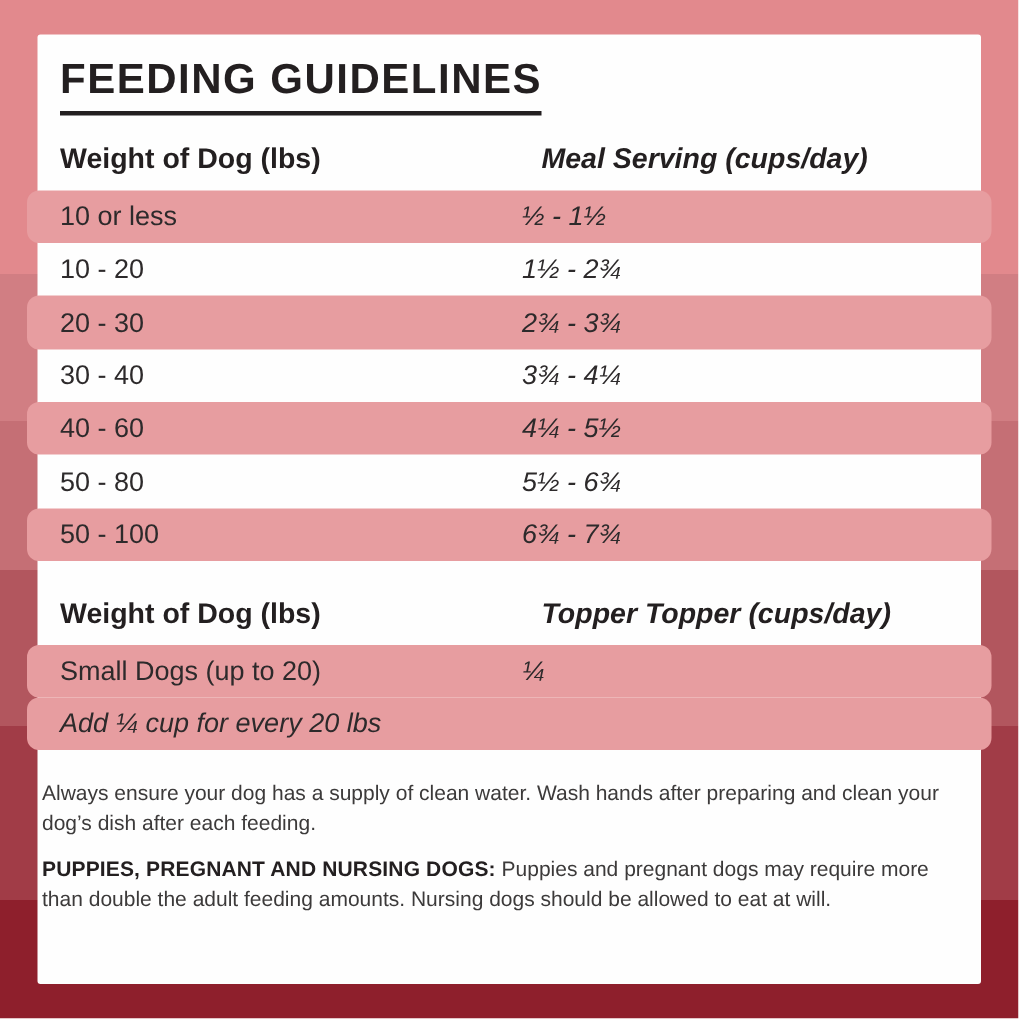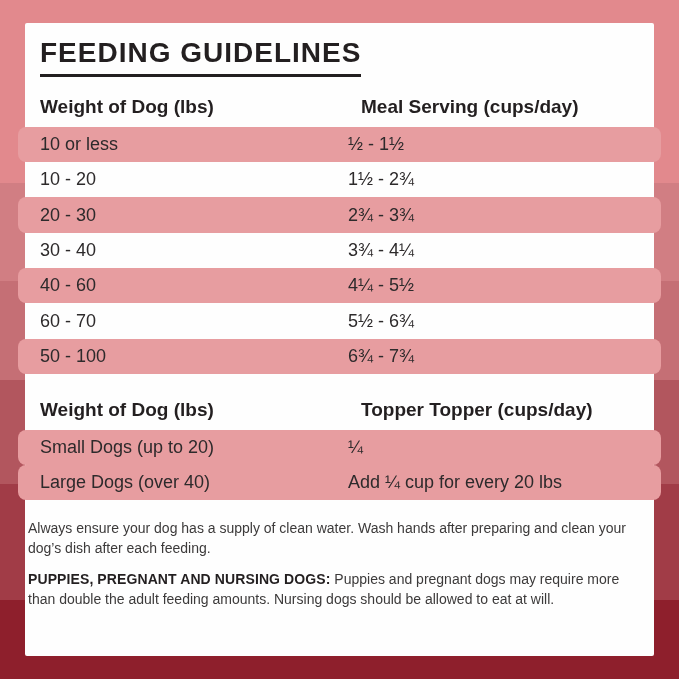--- a/index.html
+++ b/index.html
@@ -42,21 +42,21 @@
     display: flex;
     margin: 20px 15px 0 15px;
     font-size: 19px;
     font-weight: 700;
     color: var(--text-title, #272324);
     line-height: 1.1;
     gap: 13px;
   }
   .thead.second { margin-top: 26px; }
   .col1 { flex: 0 0 308px; }
-  .col2 { flex: 1 1 auto; }
+  .col2 { flex: 1 1 auto; font-style: italic; }
   .rows { margin-top: 9px; }
   .row {
     display: flex;
     align-items: center;
     height: 35.3px;
     margin: 0 -7px;          
     padding: 0 22px;
     box-sizing: border-box;
     font-size: 18px;
     color: var(--text-dark, #2d2a2b);
@@ -105,41 +105,40 @@
       </div>
       <div class="row">
         <span class="col1">30 - 40</span>
         <span class="col2">3¾ - 4¼</span>
       </div>
       <div class="row pink">
         <span class="col1">40 - 60</span>
         <span class="col2">4¼ - 5½</span>
       </div>
       <div class="row">
-        <span class="col1">60 - 70</span>
+        <span class="col1">50 - 80</span>
         <span class="col2">5½ - 6¾</span>
       </div>
       <div class="row pink">
         <span class="col1">50 - 100</span>
         <span class="col2">6¾ - 7¾</span>
       </div>
     </div>
 
     <div class="thead second">
       <span class="col1">Weight of Dog (lbs)</span>
       <span class="col2">Topper Topper (cups/day)</span>
     </div>
 
     <div class="rows">
       <div class="row pink">
         <span class="col1">Small Dogs (up to 20)</span>
         <span class="col2">¼</span>
       </div>
       <div class="row pink">
-        <span class="col1">Large Dogs (over 40)</span>
         <span class="col2">Add ¼ cup for every 20 lbs</span>
       </div>
     </div>
 
     <div class="notes">
       <p class="note"><span>Always ensure your dog has a supply of clean water. Wash hands after preparing and clean your dog’s dish after each feeding.</span></p>
       <p class="note"><strong>PUPPIES, PREGNANT AND NURSING DOGS:</strong> <span>Puppies and pregnant dogs may require more than double the adult feeding amounts. Nursing dogs should be allowed to eat at will.</span></p>
     </div>
 
   </div>

